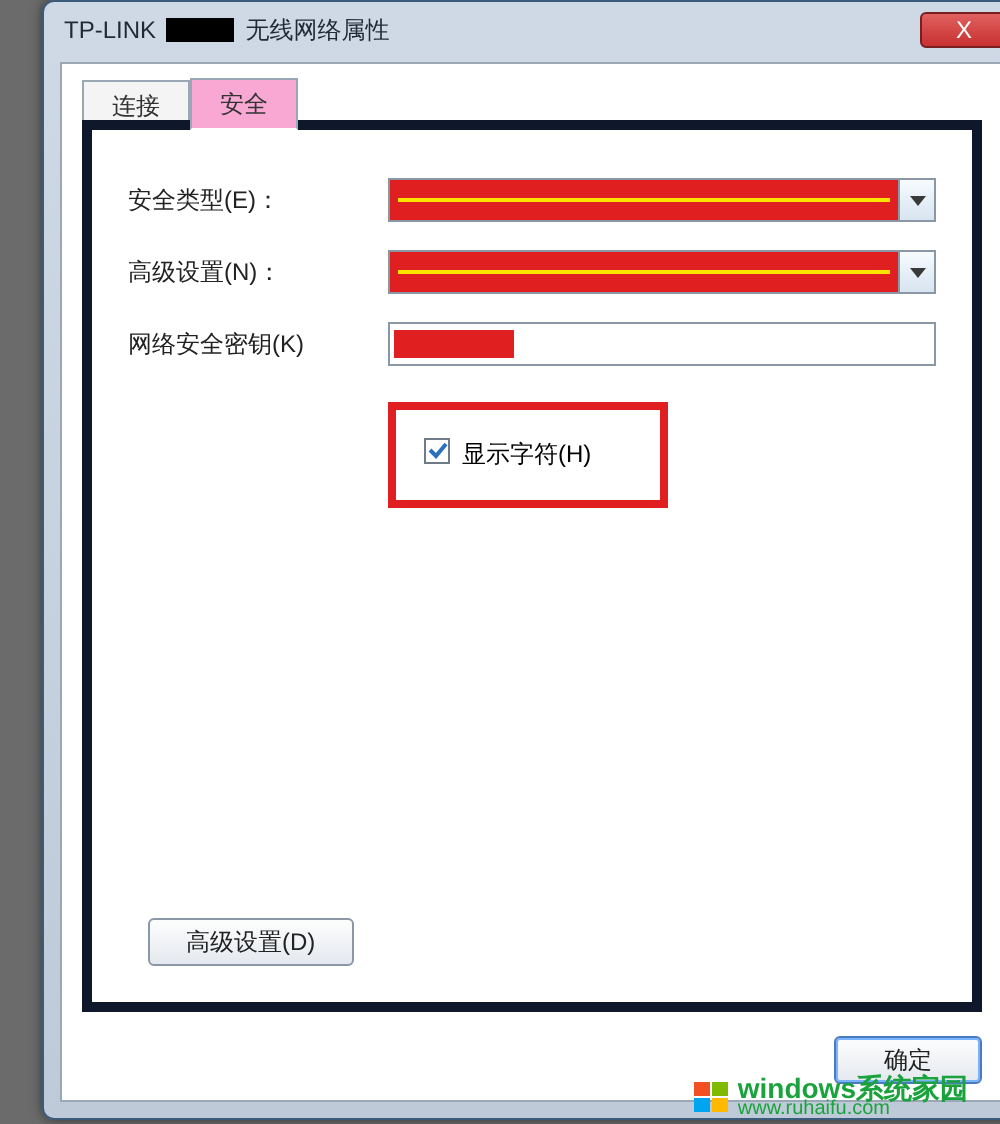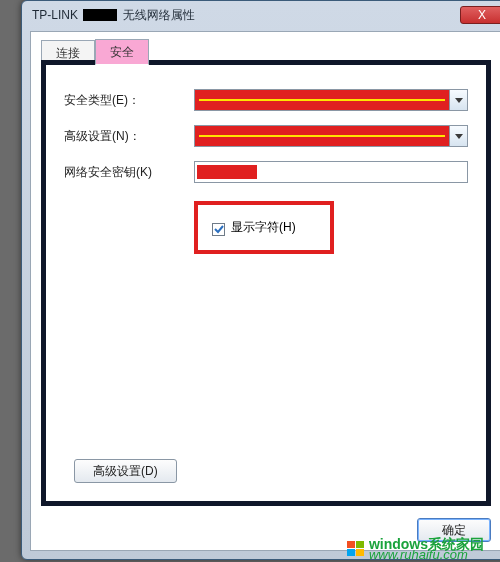--- a/index.html
+++ b/index.html
@@ -161,21 +161,21 @@
     top: 3px;
     height: 14px;
     width: 60px;
     background: #e02020;
   }
   .checkbox-area {
     margin-left: 130px;
     margin-top: 4px;
     border: 4px solid #e02020;
     display: inline-flex;
-    align-items: flex-end;
+    align-items: flex-start;
     padding: 14px 34px 14px 14px;
   }
   .cb {
     width: 13px;
     height: 13px;
     border: 1px solid #6f7b88;
     background: #fff;
     display: inline-flex;
     align-items: center;
     justify-content: center;
@@ -228,24 +228,23 @@
     height: 20px;
     margin-right: 3px;
   }
   .watermark .top {
     font-size: 14px;
     font-weight: bold;
     color: #1aa33c;
     line-height: 12px;
   }
   .watermark .bot {
-    font-size: 13px;
+    font-size: 10px;
     color: #1aa33c;
     line-height: 10px;
-    font-style: italic;
   }
 </style>
 </head>
 <body>
 
 <div class="window">
   <div class="titlebar">
     <div class="title-text">
       <span>TP-LINK</span>
       <span class="title-redact"></span>

